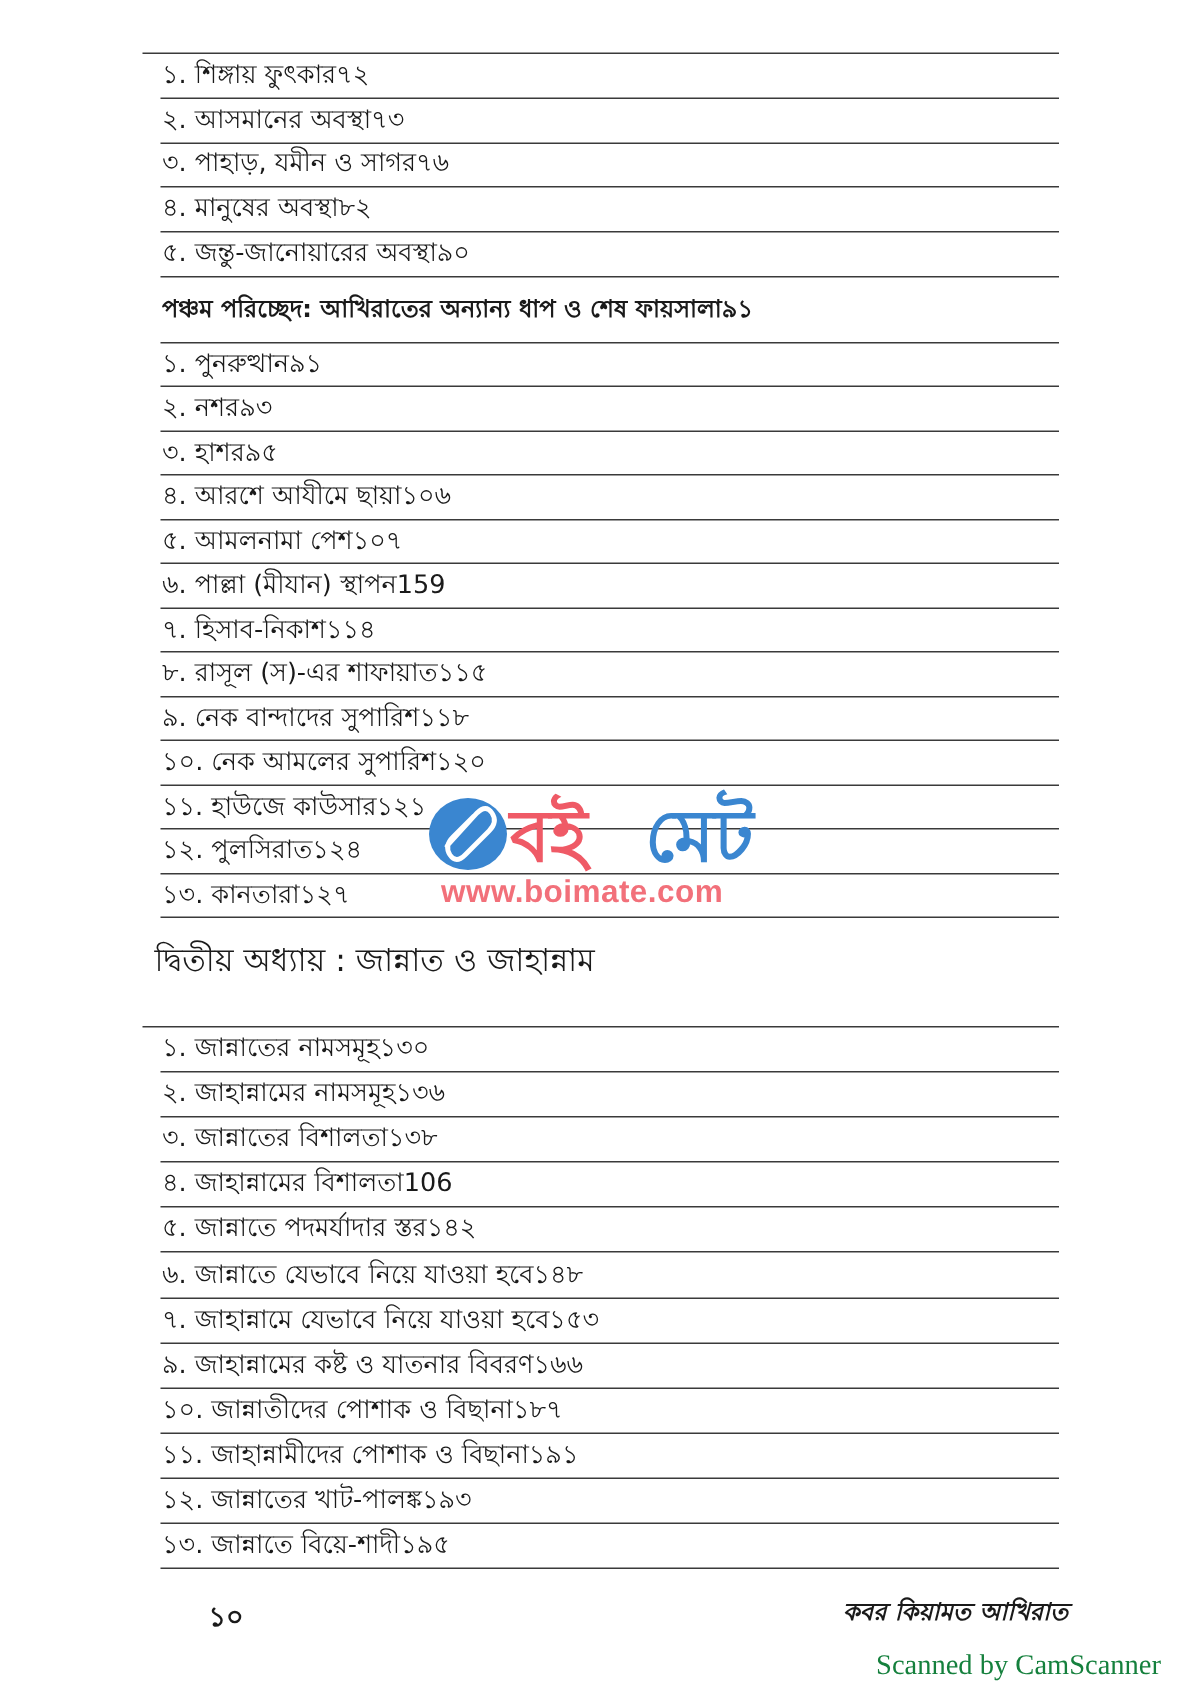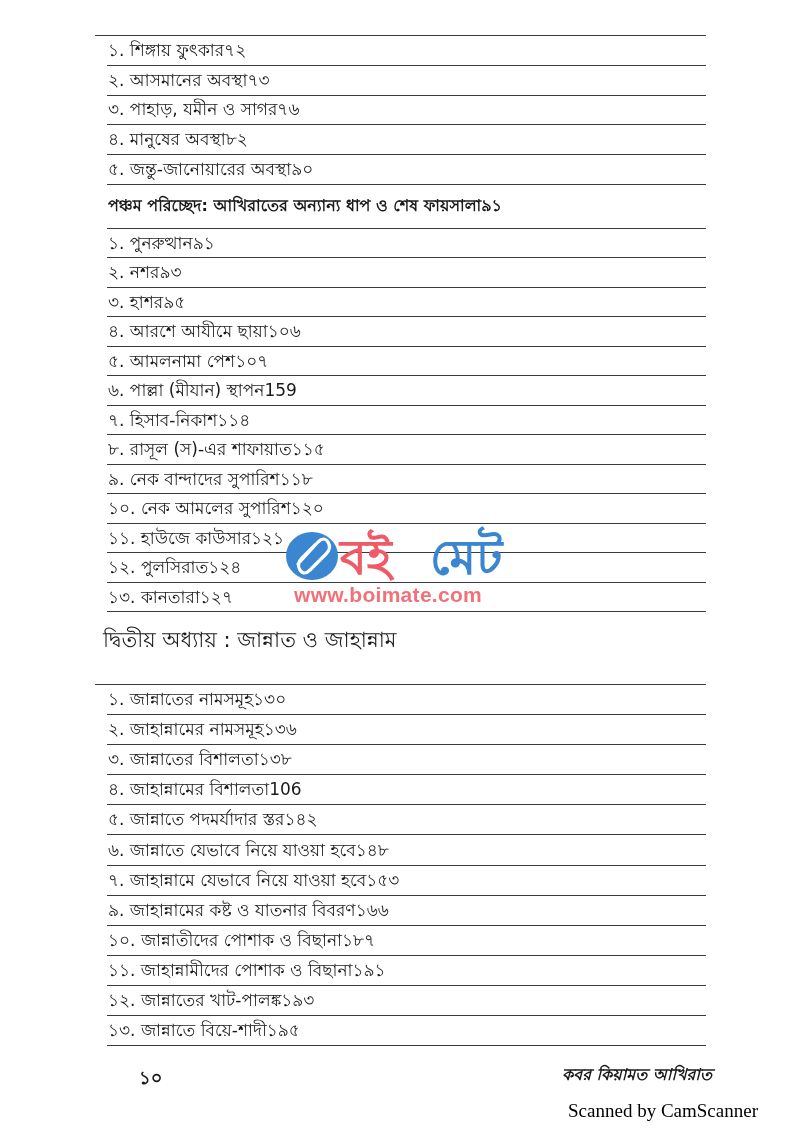--- a/index.html
+++ b/index.html
@@ -56,25 +56,25 @@
     position: absolute;
     right: 88px;
     top: 1062px;
     font-size: 16px;
     font-style: italic;
     font-weight: bold;
     text-align: right;
   }
   .scanner-note {
     position: absolute;
-    right: 42px;
+    right: 26px;
     top: 1100px;
     font-family: "Liberation Serif", "DejaVu Serif", serif;
     font-size: 19px;
-    color: #000000;
+    color: #15803d;
   }
 
   
   .watermark {
     position: absolute;
     left: 284px;
     top: 520px;
     width: 236px;
     height: 92px;
     pointer-events: none;

